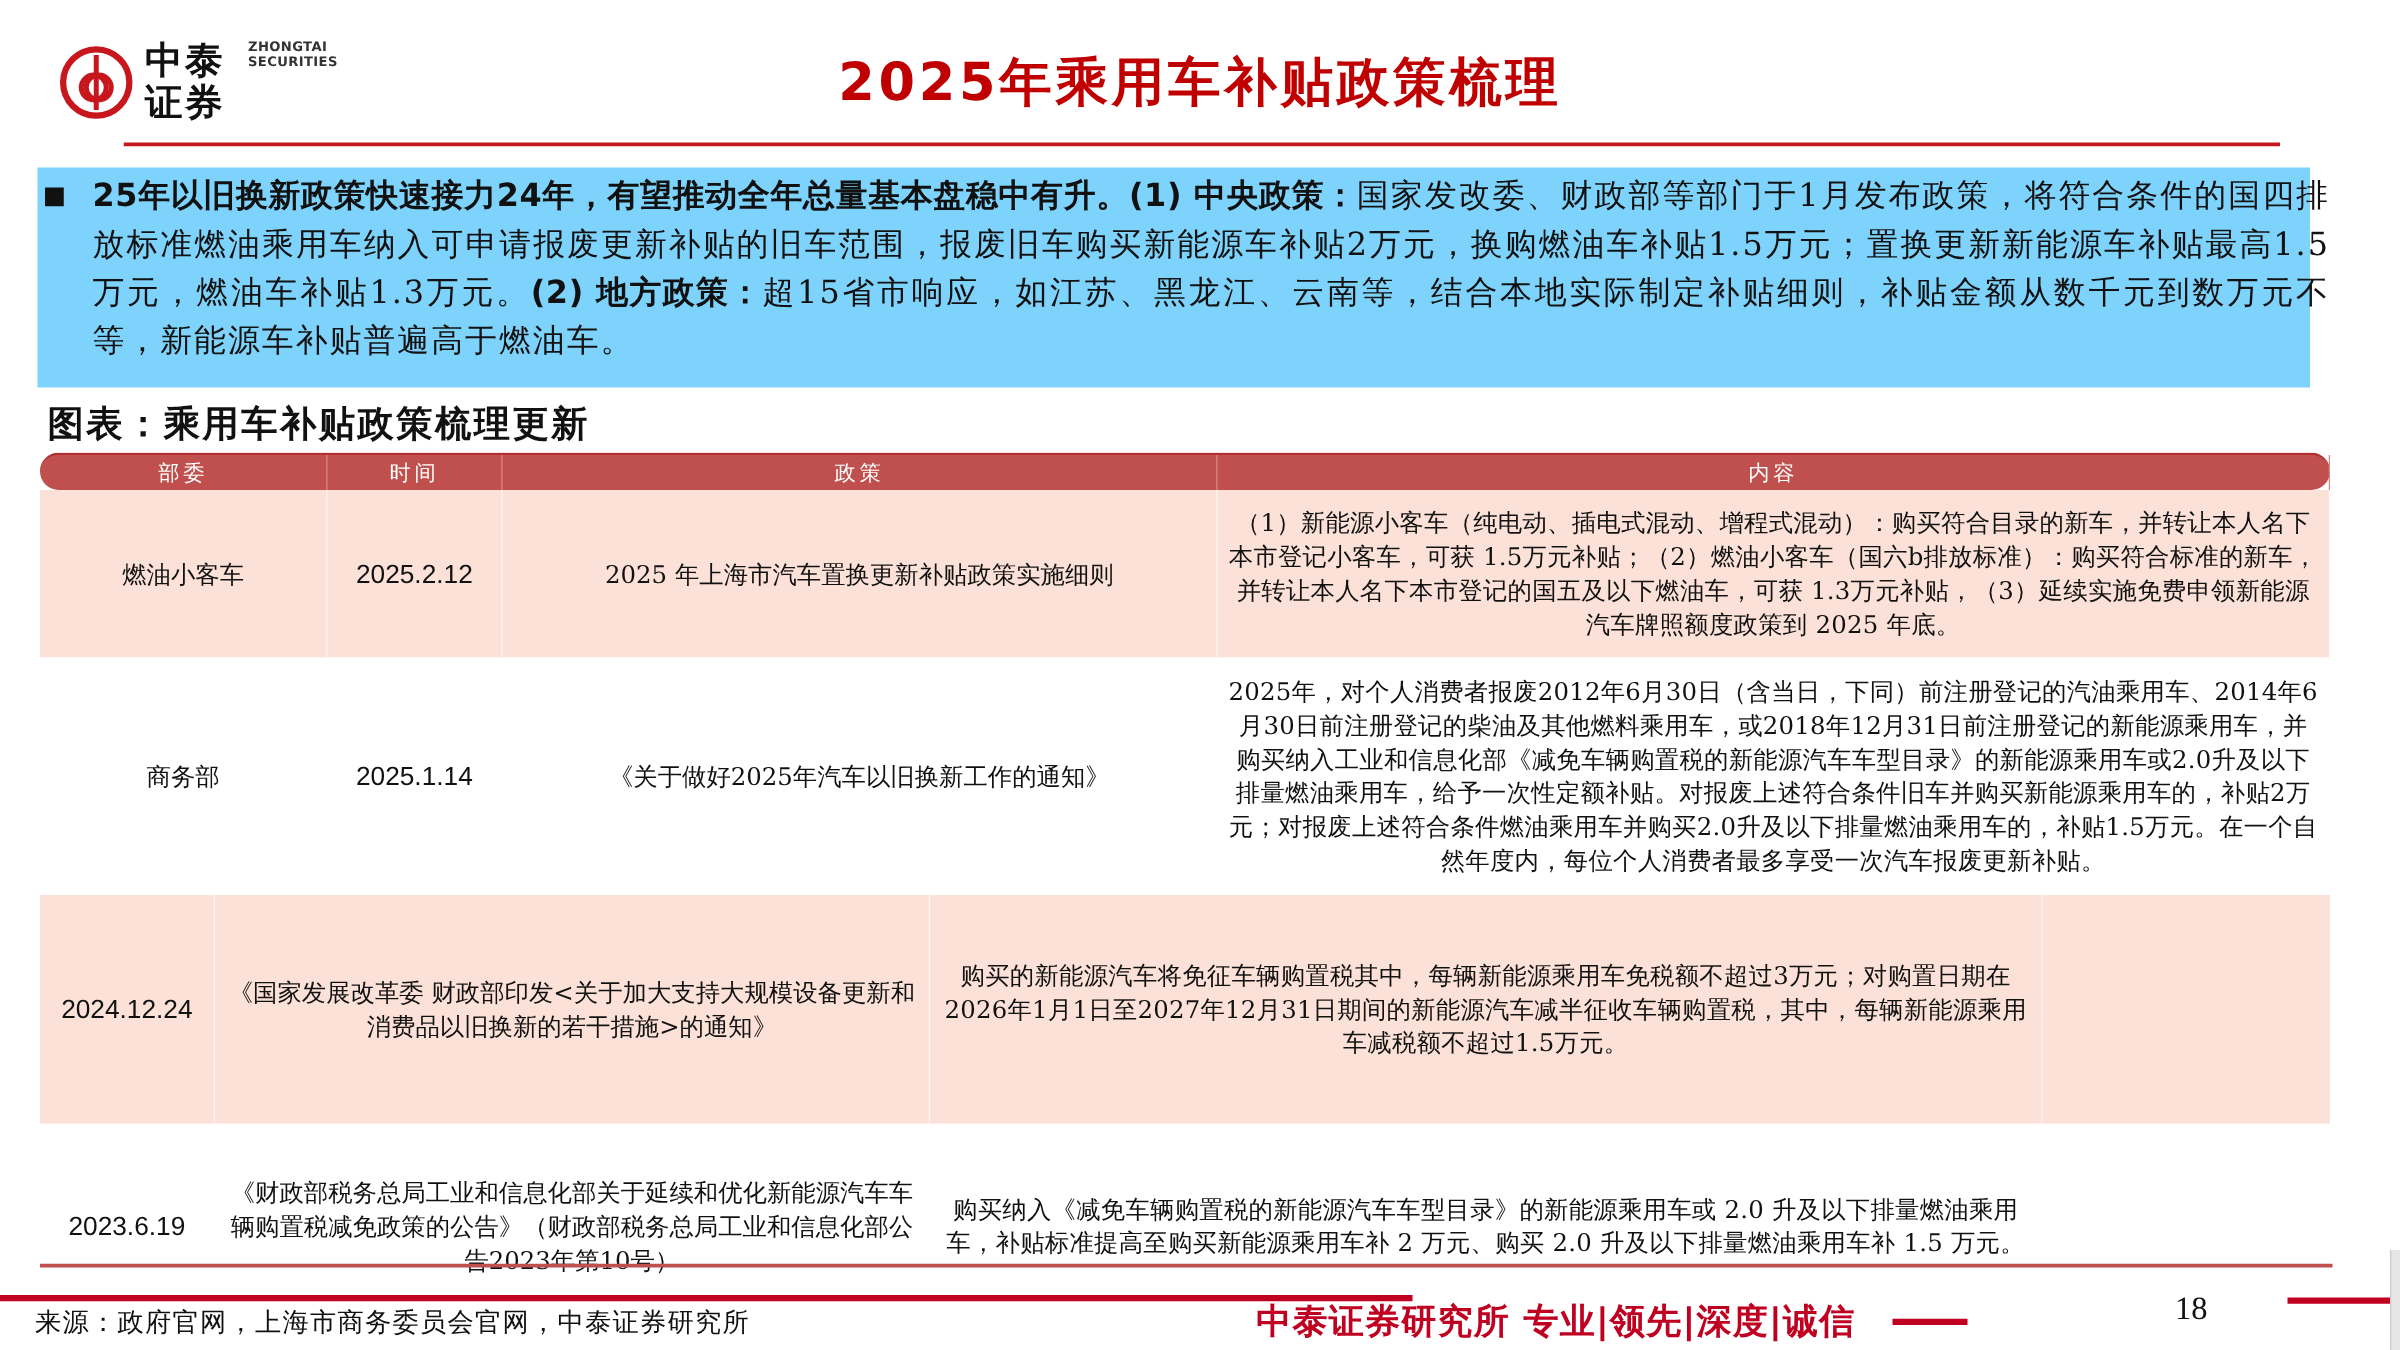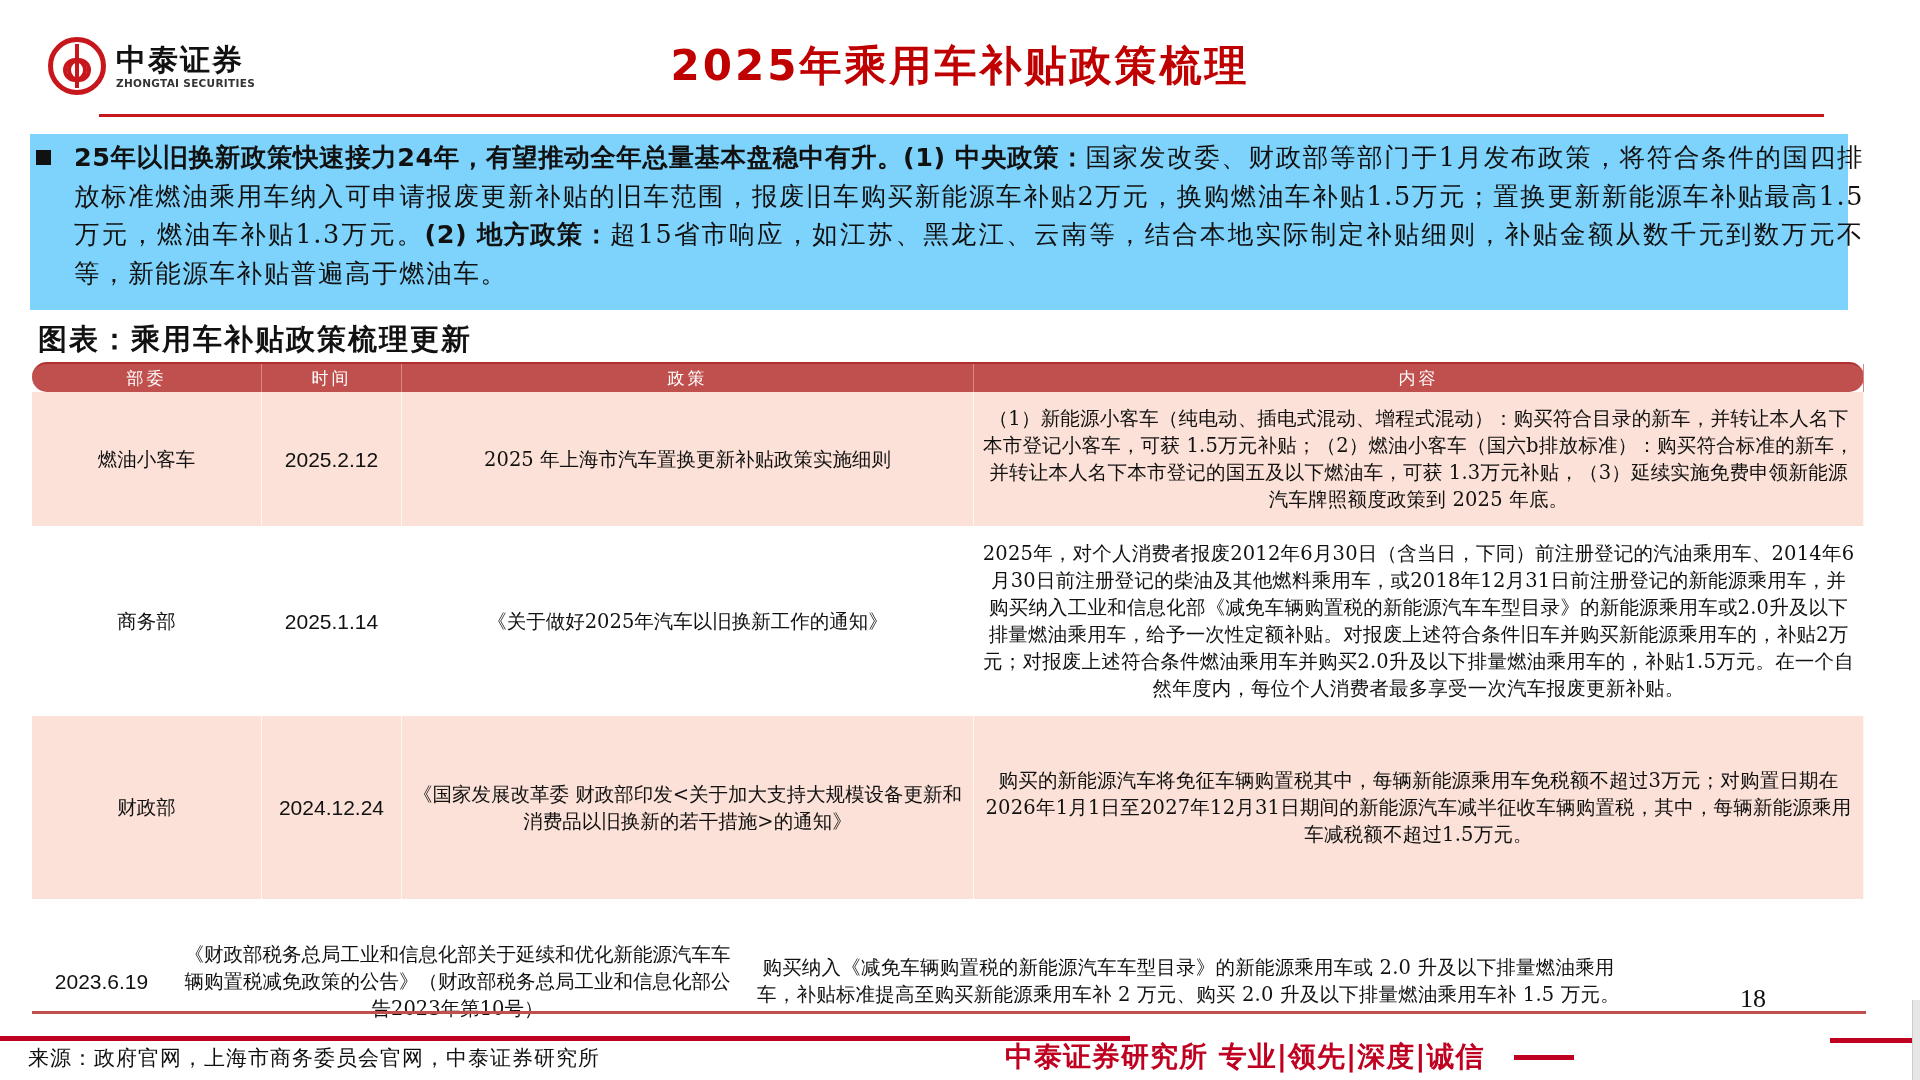--- a/index.html
+++ b/index.html
@@ -5,21 +5,21 @@
     * { box-sizing: border-box; margin: 0; padding: 0; }
     html, body { width: 1920px; height: 1080px; background: #ffffff; overflow: hidden; }
     body { position: relative; font-family: "DejaVu Serif", "Liberation Serif", serif; color: #111; }
 
     
     .logo { position: absolute; left: 48px; top: 36px; width: 240px; height: 60px; display: flex; align-items: center; }
     .logo-mark { width: 58px; height: 58px; border-radius: 50%; border: 5px solid #c8161d; position: relative; flex: none; }
     .logo-mark::before { content: ""; position: absolute; left: 10px; top: 16px; width: 16px; height: 16px; border: 4px solid #c8161d; border-radius: 50%; }
     .logo-mark::after { content: ""; position: absolute; right: 10px; top: 16px; width: 16px; height: 16px; border: 4px solid #c8161d; border-radius: 50%; }
     .logo-mark .bar { position: absolute; left: 22px; top: 2px; width: 4px; height: 44px; background: #c8161d; }
-    .logo-text { margin-left: 10px; display: flex; flex-direction: column; }
+    .logo-text { margin-left: 10px; display: flex; flex-direction: row; }
     .logo-cn { font-family: "DejaVu Sans", sans-serif; font-weight: bold; font-size: 30px; color: #111; letter-spacing: 2px; line-height: 34px; }
     .logo-en { font-family: "DejaVu Sans", sans-serif; font-weight: bold; font-size: 10.5px; color: #333; letter-spacing: 0.3px; }
 
     .title { position: absolute; left: 560px; top: 38px; width: 800px; text-align: center; font-family: "DejaVu Sans", sans-serif; font-weight: bold; font-size: 42px; color: #c00000; letter-spacing: 3px; }
     .title-rule { position: absolute; left: 99px; top: 114px; width: 1725px; height: 3px; background: #c8161d; }
 
     
     .summary { position: absolute; left: 30px; top: 134px; width: 1818px; height: 176px; background: #7dd3fc; }
     .summary-bullet { position: absolute; left: 6px; top: 16px; width: 15px; height: 15px; background: #111; }
     .summary-text { position: absolute; left: 44px; top: 4px; width: 1790px; font-size: 25.5px; line-height: 38.5px; color: #111; letter-spacing: 1.6px; text-align: justify; }
@@ -45,21 +45,21 @@
     .r2 { height: 186px; }
     .r3 { height: 183px; }
     .r4 { height: 160px; }
     .gap { height: 2px; background: #fff; }
 
     
     .bottom-rule { position: absolute; left: 32px; top: 1011px; width: 1834px; height: 3px; background: #c0504d; }
     .footer-brand { position: absolute; left: 1005px; top: 1018px; display: flex; align-items: center; gap: 30px; margin-top: 20px; }
     .footer-line { height: 5px; background: #c00020; }
     .footer-text { font-family: "DejaVu Sans", sans-serif; font-weight: bold; font-size: 28px; color: #c00020; letter-spacing: 1px; }
-    .page-num { position: absolute; left: 1740px; top: 984px; font-family: "Liberation Serif", serif; font-size: 26px; color: #111; }
+    .page-num { position: absolute; left: 1740px; top: 1032px; font-family: "Liberation Serif", serif; font-size: 26px; color: #111; }
     .footer-line-right { position: absolute; left: 1830px; top: 1038px; width: 90px; height: 5px; background: #c00020; }
     .source-rule { position: absolute; left: 0; top: 1036px; width: 1130px; height: 5px; background: #c00020; }
     .source { position: absolute; left: 28px; top: 1044px; font-size: 21px; color: #111; letter-spacing: 1px; }
     .scroll-edge { position: absolute; right: 0; top: 1000px; width: 8px; height: 80px; background: #e6e6e6; border-left: 1px solid #ccc; }
   </style>
 </head>
 <body>
 
 <div class="logo">
   <div class="logo-mark">
@@ -98,21 +98,20 @@
 
   <div class="row r2">
     <div class="td c1">商务部</div>
     <div class="td c2 num">2025.1.14</div>
     <div class="td c3">《关于做好2025年汽车以旧换新工作的通知》</div>
     <div class="td c4 content">2025年，对个人消费者报废2012年6月30日（含当日，下同）前注册登记的汽油乘用车、2014年6月30日前注册登记的柴油及其他燃料乘用车，或2018年12月31日前注册登记的新能源乘用车，并购买纳入工业和信息化部《减免车辆购置税的新能源汽车车型目录》的新能源乘用车或2.0升及以下排量燃油乘用车，给予一次性定额补贴。对报废上述符合条件旧车并购买新能源乘用车的，补贴2万元；对报废上述符合条件燃油乘用车并购买2.0升及以下排量燃油乘用车的，补贴1.5万元。在一个自然年度内，每位个人消费者最多享受一次汽车报废更新补贴。</div>
   </div>
   <div class="gap"></div>
 
   <div class="row pink r3">
-    <div class="td c1">财政部</div>
     <div class="td c2 num">2024.12.24</div>
     <div class="td c3">《国家发展改革委 财政部印发&lt;关于加大支持大规模设备更新和消费品以旧换新的若干措施&gt;的通知》</div>
     <div class="td c4 content">购买的新能源汽车将免征车辆购置税其中，每辆新能源乘用车免税额不超过3万元；对购置日期在2026年1月1日至2027年12月31日期间的新能源汽车减半征收车辆购置税，其中，每辆新能源乘用车减税额不超过1.5万元。</div>
   </div>
   <div class="gap"></div>
 
   <div class="row r4">
     <div class="td c2 num">2023.6.19</div>
     <div class="td c3">《财政部税务总局工业和信息化部关于延续和优化新能源汽车车辆购置税减免政策的公告》（财政部税务总局工业和信息化部公告2023年第10号）</div>
     <div class="td c4 content">购买纳入《减免车辆购置税的新能源汽车车型目录》的新能源乘用车或 2.0 升及以下排量燃油乘用车，补贴标准提高至购买新能源乘用车补 2 万元、购买 2.0 升及以下排量燃油乘用车补 1.5 万元。</div>

